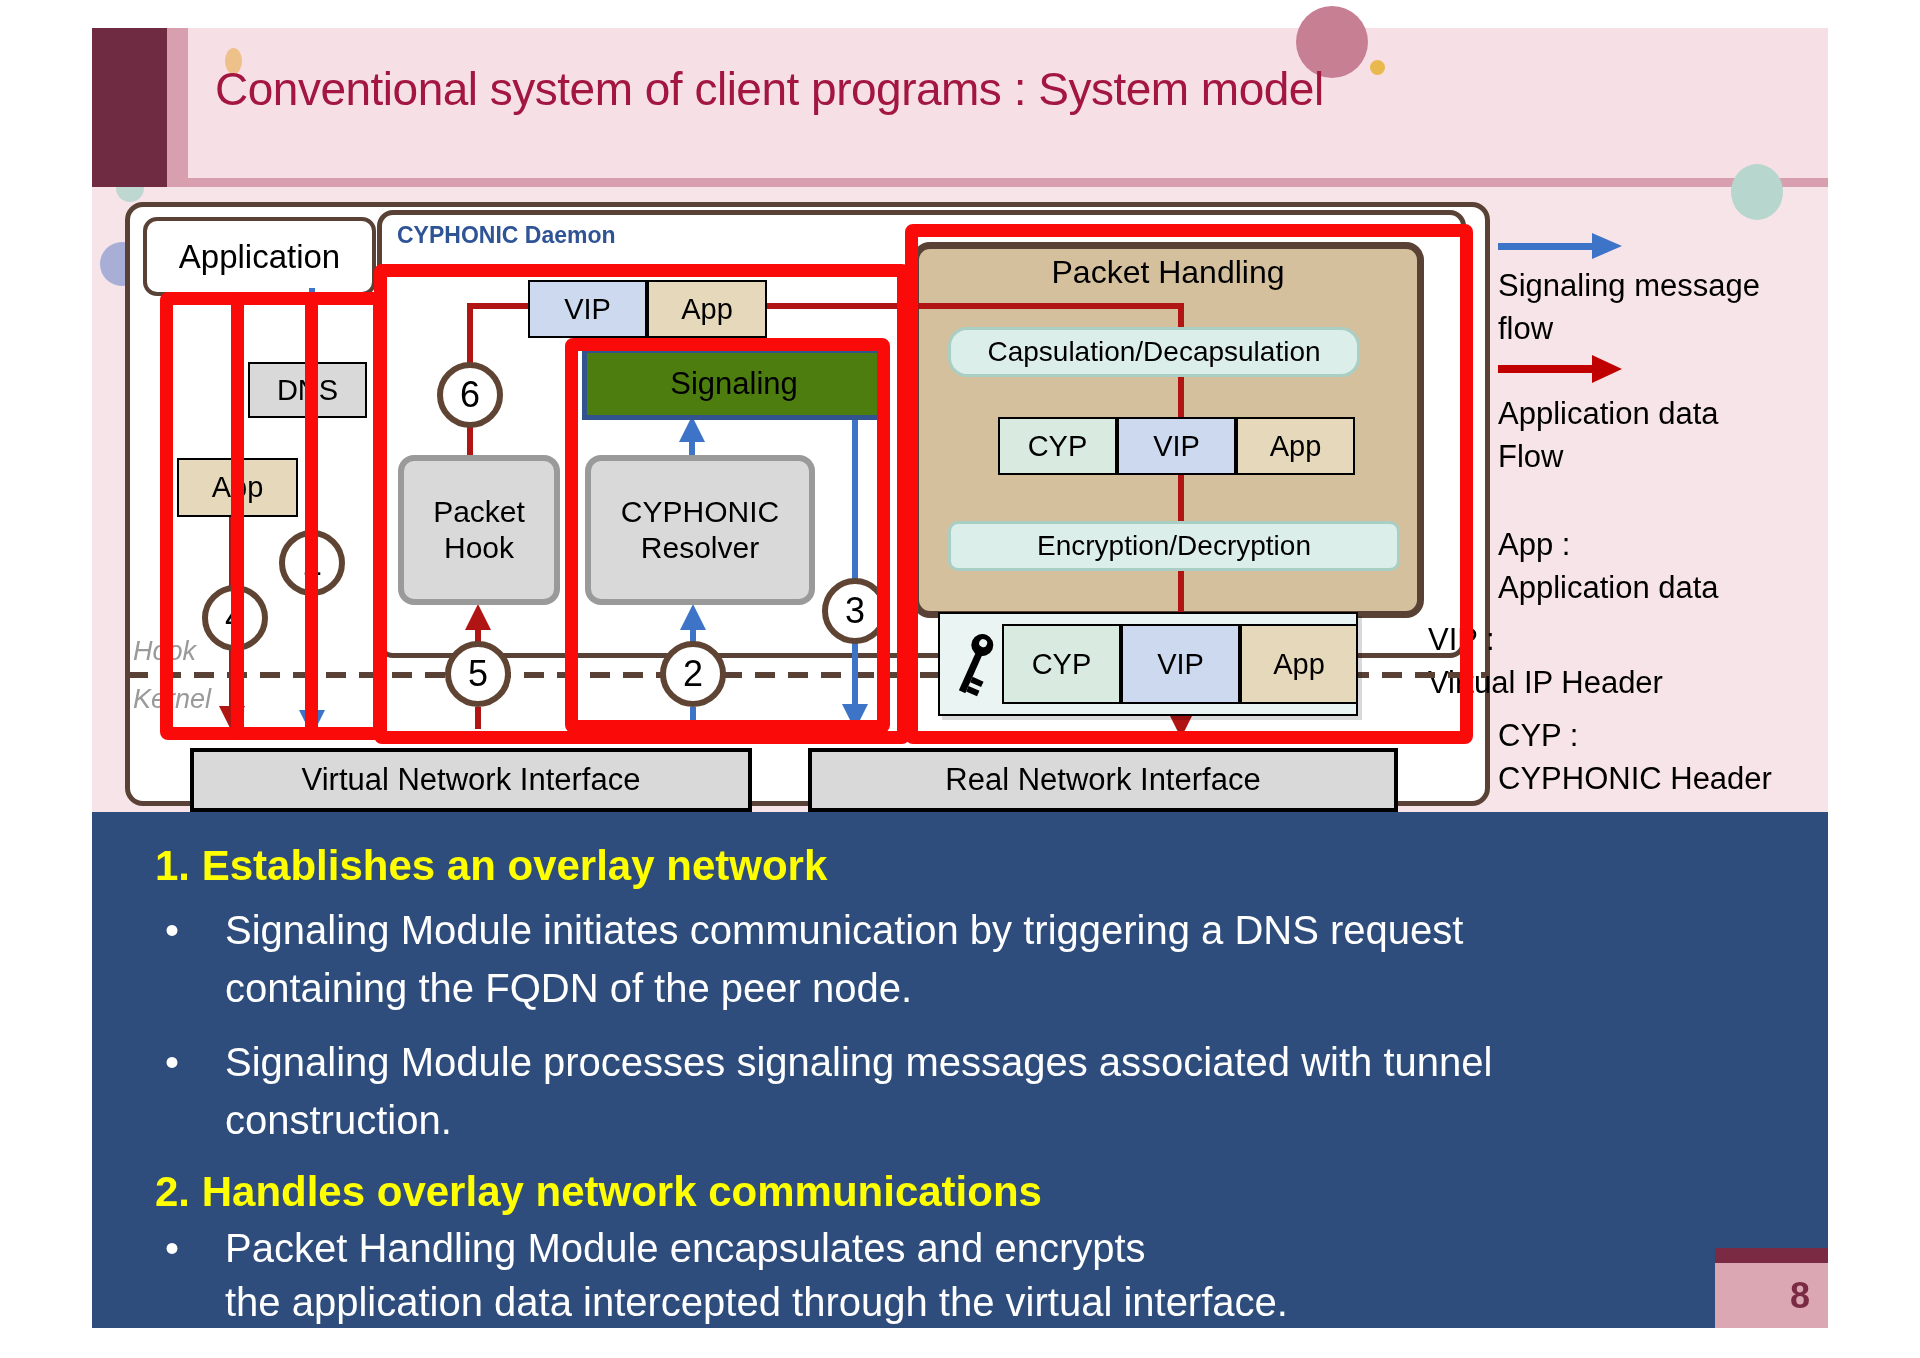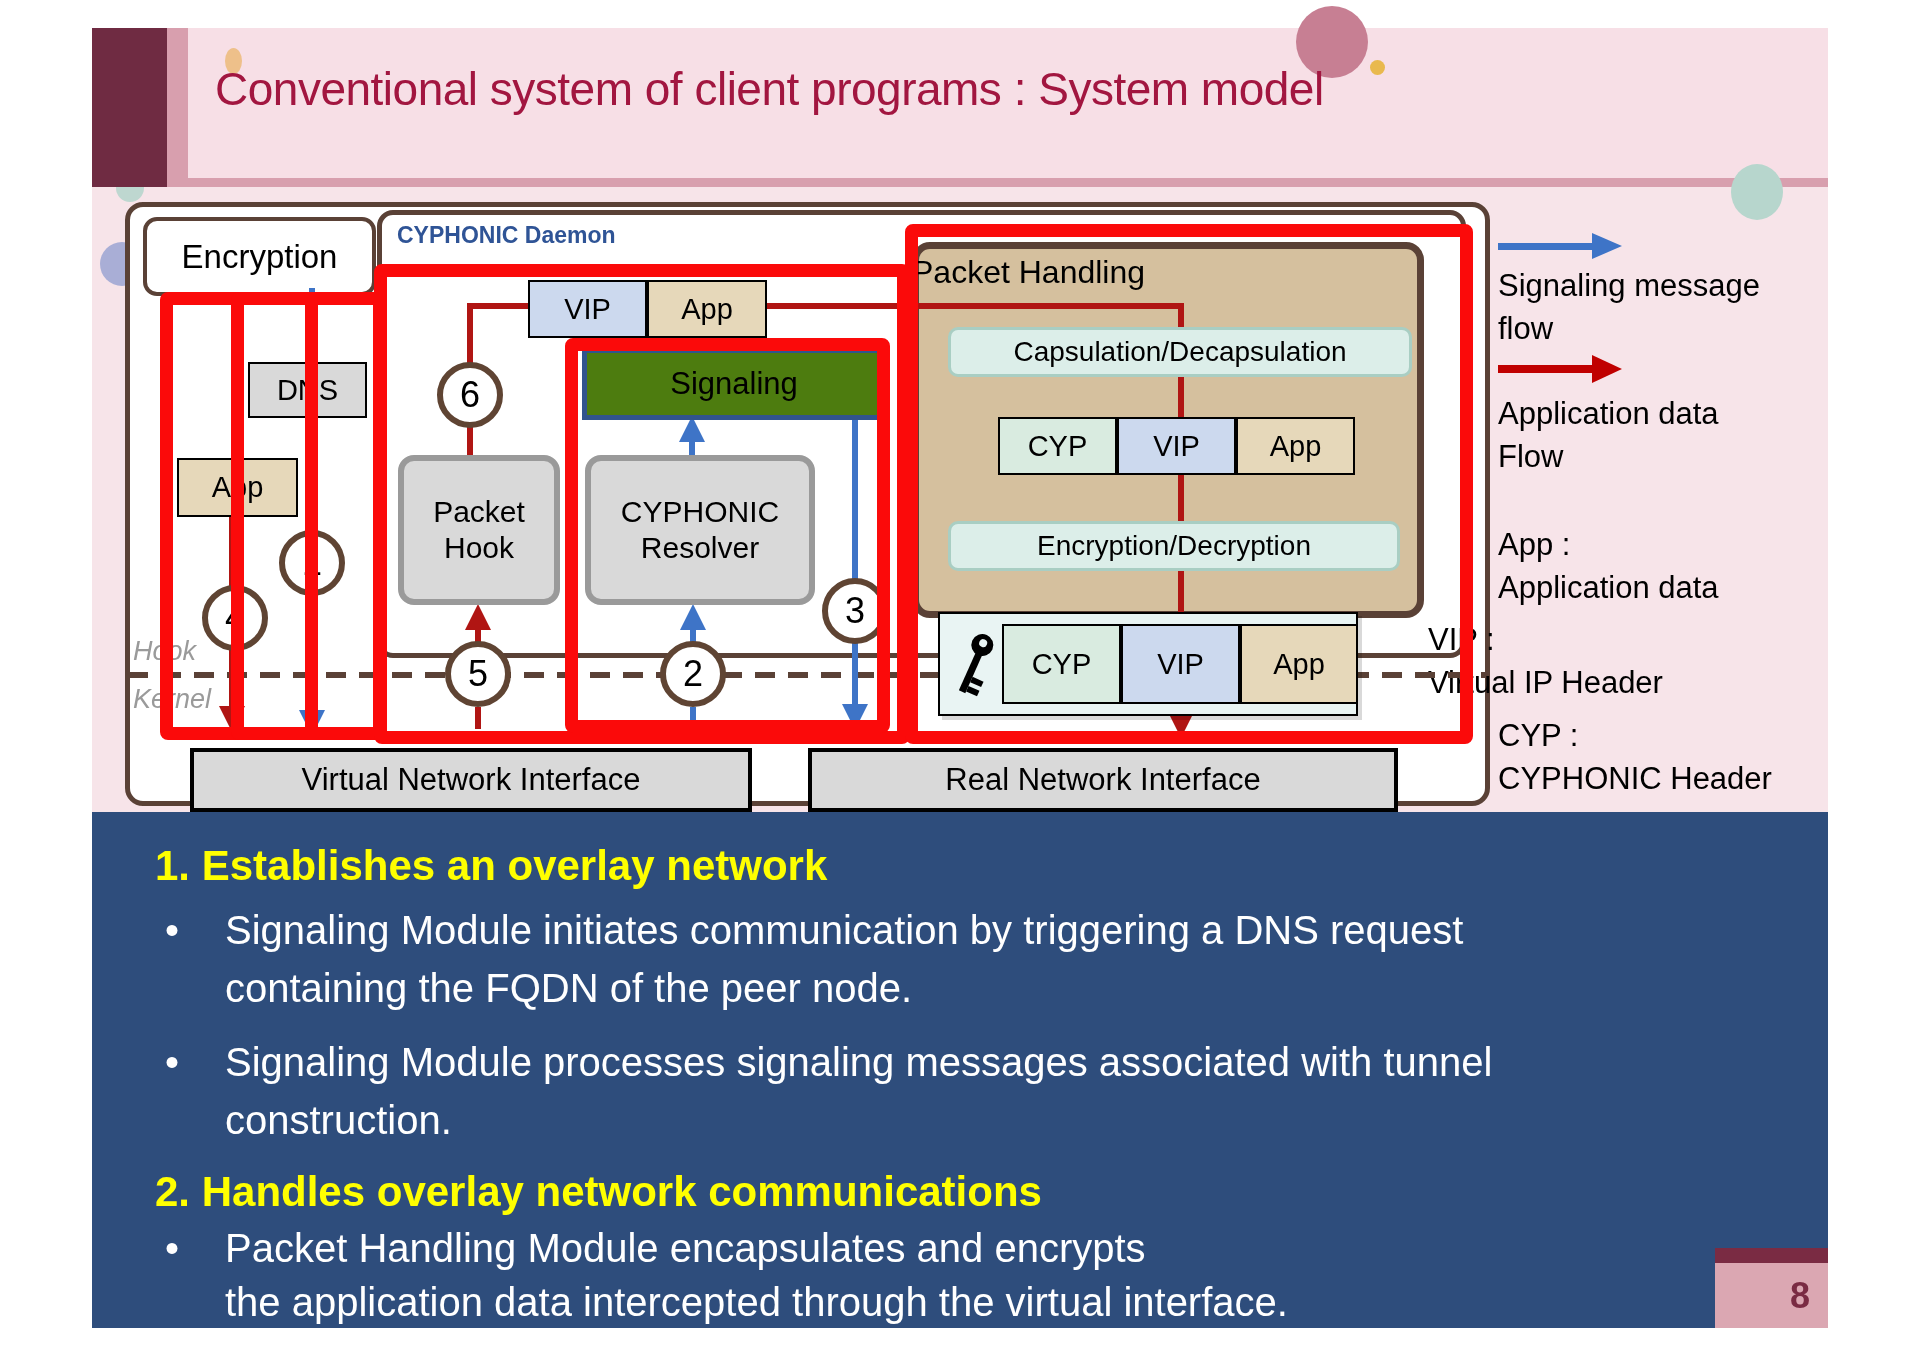--- a/index.html
+++ b/index.html
@@ -57,25 +57,25 @@
   <div class="abs" style="left:1433px;top:644px;width:13px;height:13px;border-radius:50%;background:#eab9c6;"></div>
 
   <div class="abs title" style="left:215px;top:62px;">Conventional system of client programs : System model</div>
 
   <div class="abs outer" style="left:125px;top:202px;width:1365px;height:604px;z-index:2;"></div>
 
   <div class="abs daemon" style="left:377px;top:210px;width:1089px;height:448px;z-index:3;"></div>
   <div class="abs" style="left:397px;top:222px;font-size:23px;font-weight:bold;color:#2f5496;z-index:5;">CYPHONIC Daemon</div>
 
   <div class="abs flex" style="left:143px;top:217px;width:225px;height:71px;background:#fff;border:4px solid #5a4136;border-radius:14px;font-size:33px;z-index:4;">
-    <span>Encryption</span>
+    <span>Application</span>
   </div>
 
   <div class="abs" style="left:912px;top:242px;width:512px;height:376px;background:#d5c09e;border:7px solid #5a4136;border-radius:18px;box-sizing:border-box;z-index:4;"></div>
-  <div class="abs" style="left:912px;top:254px;width:512px;text-align:left;font-size:32px;z-index:5;">Packet Handling</div>
+  <div class="abs" style="left:912px;top:254px;width:512px;text-align:center;font-size:32px;z-index:5;">Packet Handling</div>
 
   <div class="abs box flex" style="left:248px;top:362px;width:119px;height:56px;background:#d9d9d9;font-size:29px;z-index:4;">
     <span>DNS</span>
   </div>
   <div class="abs box flex" style="left:177px;top:458px;width:121px;height:59px;background:#e6d8ba;font-size:29px;z-index:4;">
     <span>App</span>
   </div>
 
   <div class="abs vline blue" style="left:309px;top:288px;height:424px;z-index:6;"></div>
   <div class="abs arrdown" style="left:299px;top:710px;border-top:26px solid #3e74c7;z-index:6;"></div>
@@ -123,21 +123,21 @@
     <span>Signaling</span>
   </div>
 
   <div class="abs modgray" style="left:398px;top:455px;width:162px;height:150px;z-index:7;">
     <span style="width:120px;">Packet Hook</span>
   </div>
   <div class="abs modgray" style="left:585px;top:455px;width:230px;height:150px;z-index:7;">
     <span style="width:180px;">CYPHONIC Resolver</span>
   </div>
 
-  <div class="abs mint flex" style="left:948px;top:327px;width:464px;height:50px;z-index:7;">
+  <div class="abs mint flex" style="left:948px;top:327px;width:412px;height:50px;z-index:7;border-radius:19px;">
     <span>Capsulation/Decapsulation</span>
   </div>
   <div class="abs" style="left:998px;top:417px;width:357px;height:58px;display:flex;z-index:7;">
     <div class="cell" style="width:119px;background:#d9ebe0;">
         <span>CYP</span>
       </div>
     <div class="cell" style="width:119px;background:#ccd9ee;">
         <span>VIP</span>
       </div>
     <div class="cell" style="width:119px;background:#e6d8ba;">

